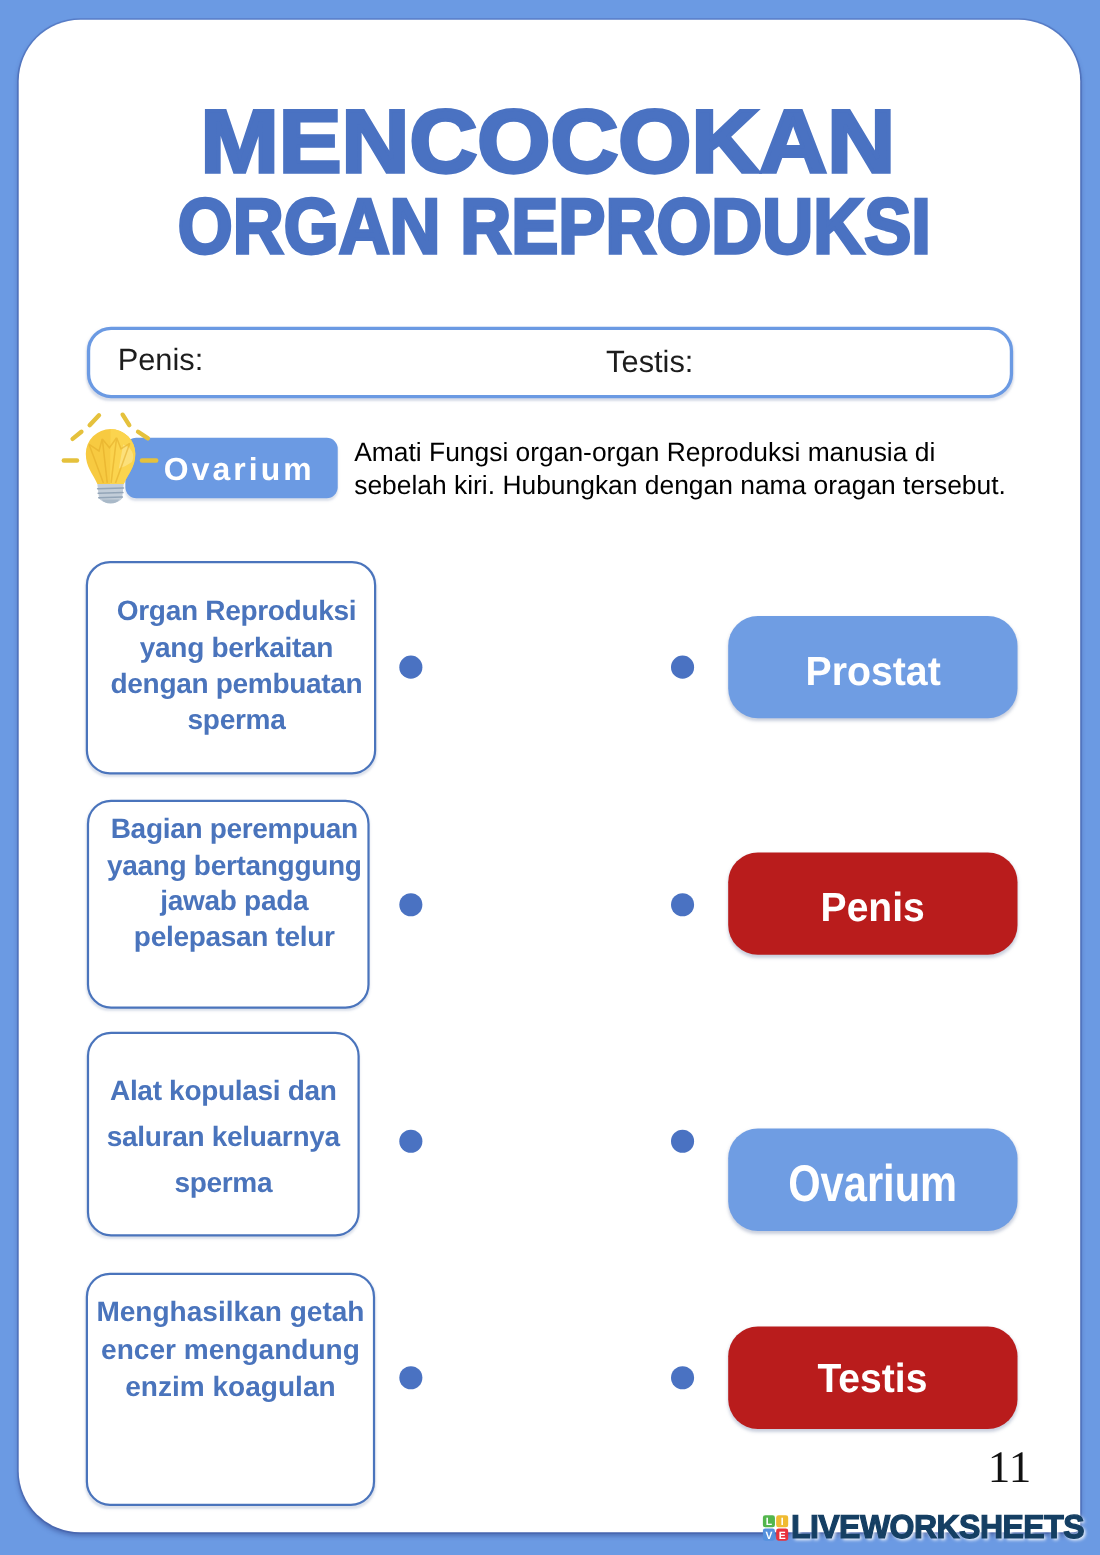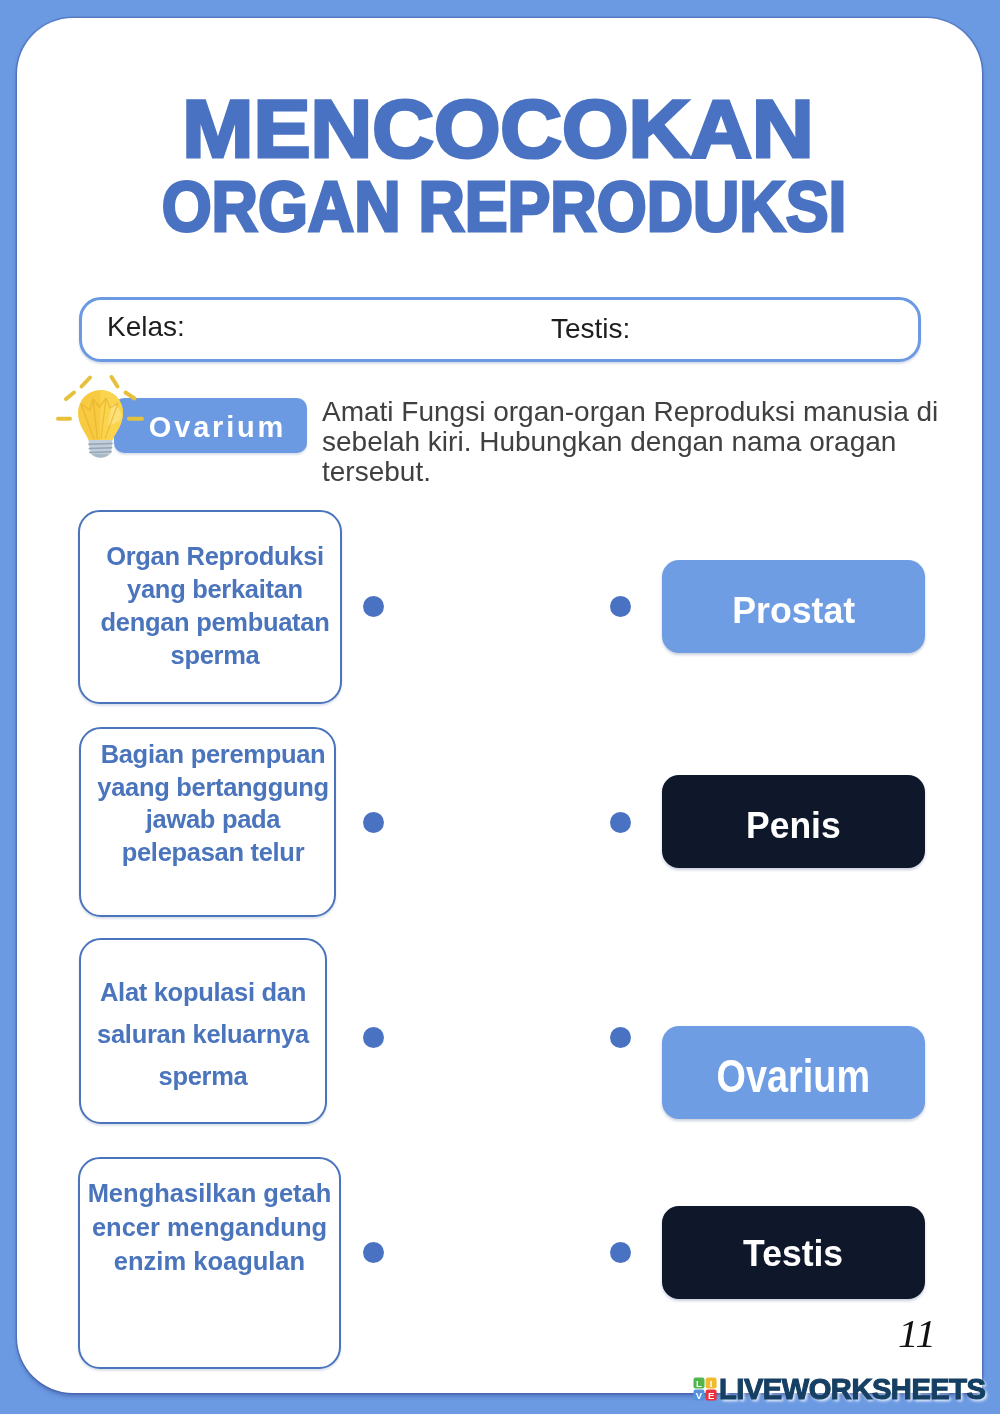--- a/index.html
+++ b/index.html
@@ -5,37 +5,37 @@
   html,body{margin:0;padding:0;}
   body{width:1000px;height:1414px;background:#6b9ae3;font-family:"Liberation Sans",sans-serif;position:relative;overflow:hidden;}
   .card{position:absolute;left:17px;top:18px;width:965px;height:1375px;background:#ffffff;border-radius:56px 56px 6px 56px;box-shadow:0 0 0 1.5px rgba(60,85,160,0.4),0 3px 4px rgba(50,70,140,0.5);}
   .title1{position:absolute;left:0;top:89px;width:1000px;text-align:center;font-weight:bold;font-size:81px;line-height:1;color:#4a72c2;-webkit-text-stroke:3.2px #4a72c2;transform:translateX(-2px) scaleX(1.055);transform-origin:500px 0;}
   .title2{position:absolute;left:0;top:171px;width:1000px;text-align:center;font-weight:bold;font-size:71px;line-height:1;color:#4a72c2;-webkit-text-stroke:3px #4a72c2;transform:translateX(4px) scaleX(0.904);transform-origin:500px 0;}
   .namebox{position:absolute;left:79px;top:297px;width:842px;height:65px;box-sizing:border-box;border:3px solid #6b9ae3;border-radius:22px;background:#fff;box-shadow:0 2px 2px rgba(140,155,190,0.35);}
   .nama{position:absolute;left:107px;top:311px;font-size:28px;color:#1d1d1d;}
   .kelas{position:absolute;left:551px;top:313px;font-size:28px;color:#1d1d1d;}
   .panduanrect{position:absolute;left:114px;top:398px;width:193px;height:55px;background:#6b9ae3;border-radius:10px;box-shadow:0 2px 2px rgba(140,155,190,0.3);}
   .panduantext{position:absolute;left:126px;top:413px;width:183px;text-align:center;font-size:29px;line-height:1;letter-spacing:2.8px;font-weight:bold;color:#ffffff;}
-  .instr{position:absolute;left:322px;top:397px;font-size:28px;line-height:30px;color:#404040;}
+  .instr{position:absolute;left:322px;top:397px;font-size:24px;line-height:30px;color:#000000;}
   .lbox{position:absolute;box-sizing:border-box;border:2.5px solid #4a74bc;border-radius:22px;background:#fff;text-align:center;font-weight:bold;font-size:25.5px;letter-spacing:-0.3px;line-height:32.7px;color:#4a74bc;box-shadow:0 2px 2px rgba(140,155,190,0.3);}
   .dot{position:absolute;width:21px;height:21px;border-radius:50%;background:#4a72c2;}
-  .btn{position:absolute;left:662px;width:263px;height:93px;border-radius:17px;color:#fff;font-size:37px;font-weight:bold;display:flex;align-items:center;justify-content:center;box-shadow:0 2px 3px rgba(120,135,170,0.4);}
+  .btn{position:absolute;left:662px;width:263px;height:93px;border-radius:27px;color:#fff;font-size:37px;font-weight:bold;display:flex;align-items:center;justify-content:center;box-shadow:0 2px 3px rgba(120,135,170,0.4);}
   .btn span{display:inline-block;transform:translateY(3.5px) scaleX(0.96);}
   .light{background:#6f9de3;}
-  .dark{background:#0f172a;}
-  .pagenum{position:absolute;left:898px;top:1313px;font-size:41px;line-height:1;color:#111;font-family:"Liberation Serif",serif;font-style:italic;}
+  .dark{background:#b91c1c;}
+  .pagenum{position:absolute;left:898px;top:1313px;font-size:41px;line-height:1;color:#111;font-family:"Liberation Serif",serif;}
   .logotext{position:absolute;left:719px;top:1374px;font-size:30px;line-height:1;font-weight:bold;letter-spacing:-0.5px;-webkit-text-stroke:1.1px #153f63;transform:scaleX(0.97);transform-origin:0 0;text-shadow:2px 2px 3px rgba(255,255,255,0.85),0 0 5px rgba(255,255,255,0.5);color:#153f63;}
 </style>
 </head>
 <body>
 <div class="card"></div>
 <div class="title1">MENCOCOKAN</div>
 <div class="title2">ORGAN REPRODUKSI</div>
 <div class="namebox"></div>
-<div class="nama">Kelas:</div>
+<div class="nama">Penis:</div>
 <div class="kelas">Testis:</div>
 <div class="panduanrect"></div>
 <div class="panduantext">Ovarium</div>
 <div class="instr">Amati Fungsi organ-organ Reproduksi manusia di<br>sebelah kiri. Hubungkan dengan nama oragan tersebut.</div>
 
 <svg style="position:absolute;left:48px;top:368px;" width="110" height="110" viewBox="0 0 110 110">
   <g stroke="#e5c13c" stroke-width="4" stroke-linecap="round">
     <line x1="10" y1="50.7" x2="22" y2="50.7"></line>
     <line x1="18" y1="31" x2="26" y2="24.5"></line>
     <line x1="33.5" y1="18.5" x2="42" y2="9.5"></line>

